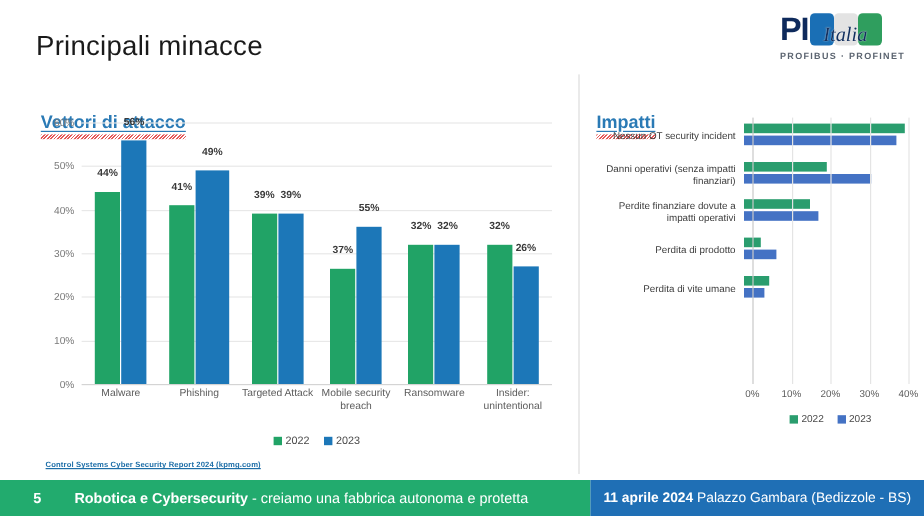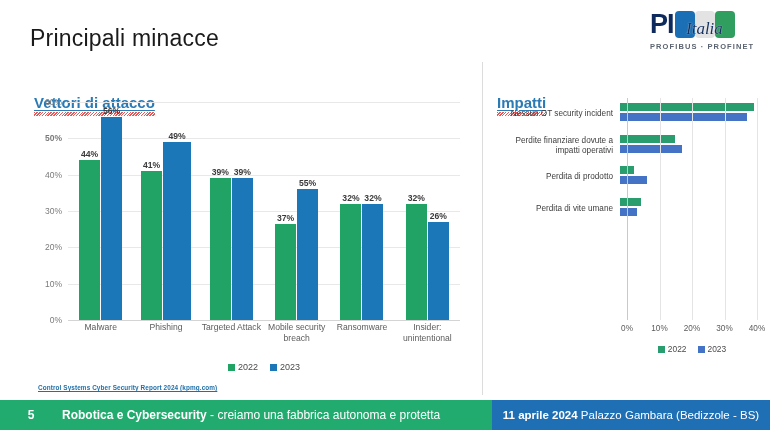--- a/index.html
+++ b/index.html
@@ -72,21 +72,21 @@
     transform: translateY(-50%);
   }
   .v-bars { position: absolute; inset: 0; display: flex; align-items: flex-end; }
   .v-group { flex: 1; height: 100%; display: flex; align-items: flex-end;
              justify-content: center; gap: 1px; position: relative; }
   .v-bar { width: 21px; position: relative; }
   .v-bar.y2022 { background: #21a366; }
   .v-bar.y2023 { background: #1c77b8; }
   .v-val {
     position: absolute; bottom: 100%; left: 50%; transform: translateX(-50%);
-    font-size: 8.6px; font-weight: 700; color: #3a3a3a; margin-bottom: 1px;
+    font-size: 8.6px; font-weight: 700; color: #3a3a3a; margin-bottom: 11px;
     white-space: nowrap;
   }
   .v-xlabels { position: absolute; left: 36px; right: 4px; top: 228px; display: flex; justify-content: flex-end; }
   .v-xlabels > div {
     flex: 1; text-align: center; font-size: 8.6px; color: #5c5c5c; line-height: 1.25;
   }
   .v-legend {
     position: absolute; left: 36px; right: 4px; top: 268px;
     display: flex; justify-content: center; gap: 12px; font-size: 9px; color: #4a4a4a;
   }
@@ -163,21 +163,21 @@
       <span class="squiggle"></span>
     </div>
 
     <div class="vchart">
       <div class="v-ylabels" id="v-ylabels">
           <span style="top: 226px;">0%</span>
           <span style="top: 189.667px;">10%</span>
           <span style="top: 153.333px;">20%</span>
           <span style="top: 117px;">30%</span>
           <span style="top: 80.6667px;">40%</span>
-          <span style="top: 44.3333px; font-weight: bold;">50%</span>
+          <span style="top: 44.3333px;">50%</span>
           <span style="top: 8px;">60%</span>
         </div>
       <div class="v-plot">
         <div class="v-grid" id="v-grid">
             <div class="gl base" style="top: 218px;"></div>
             <div class="gl" style="top: 181.667px;"></div>
             <div class="gl" style="top: 145.333px;"></div>
             <div class="gl" style="top: 109px;"></div>
             <div class="gl" style="top: 72.6667px;"></div>
             <div class="gl" style="top: 36.3333px;"></div>
@@ -266,20 +266,27 @@
     <div class="hchart">
       <div class="h-rows" id="h-rows">
           <div class="h-row">
             <div class="h-label">Nessun OT security incident</div>
             <div class="h-track">
               <div class="h-bar y2022" style="width: 97.5%; background: rgb(42, 157, 110);"></div>
               <div class="h-bar y2023" style="width: 92.5%; background: rgb(68, 114, 196);"></div>
             </div>
           </div>
           <div class="h-row">
+            <div class="h-label">Danni operativi (senza impatti finanziari)</div>
+            <div class="h-track">
+              <div class="h-bar y2022" style="width: 50%; background: rgb(42, 157, 110);"></div>
+              <div class="h-bar y2023" style="width: 77.5%; background: rgb(68, 114, 196);"></div>
+            </div>
+          </div>
+          <div class="h-row">
             <div class="h-label">Perdite finanziare dovute a impatti operativi</div>
             <div class="h-track">
               <div class="h-bar y2022" style="width: 40%; background: rgb(42, 157, 110);"></div>
               <div class="h-bar y2023" style="width: 45%; background: rgb(68, 114, 196);"></div>
             </div>
           </div>
           <div class="h-row">
             <div class="h-label">Perdita di prodotto</div>
             <div class="h-track">
               <div class="h-bar y2022" style="width: 10%; background: rgb(42, 157, 110);"></div>

